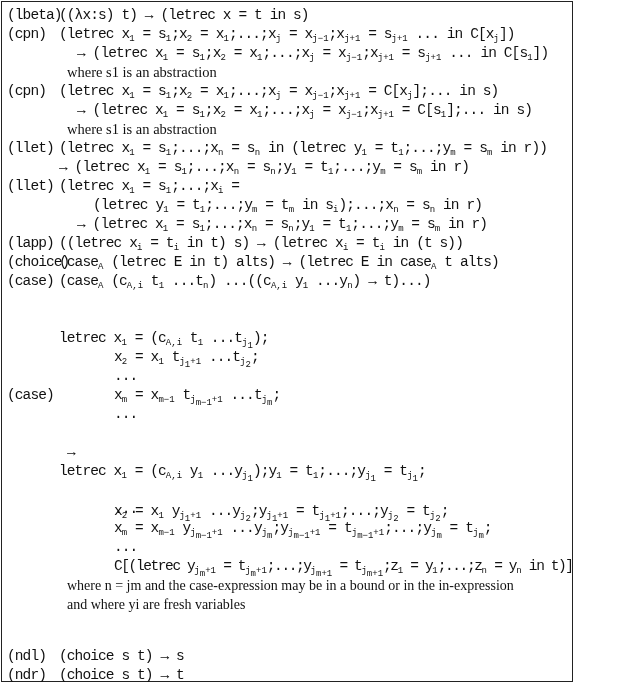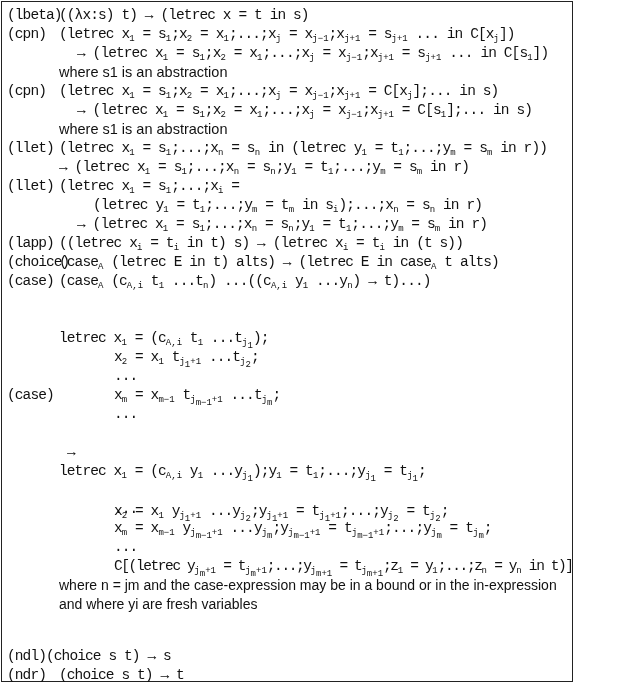--- a/index.html
+++ b/index.html
@@ -2,21 +2,21 @@
 <html><head>
 <meta charset="utf-8">
 <style>
   html, body { margin:0; padding:0; background:#ffffff; }
   body { width:640px; height:685px; position:relative; overflow:hidden;
          font-family:"Liberation Serif", serif; color:#111; }
   .frame { position:absolute; left:1px; top:1px; width:572px; height:681px;
            border:1px solid #222; box-sizing:border-box; background:#fff;padding-left:12px; }
   .line { position:absolute; white-space:pre; font-size:14.5px; line-height:19px;
           font-family:"Liberation Mono", monospace; letter-spacing:-0.9px; }
-  .line.prose { font-family:Liberation Sans, sans-serif; letter-spacing:0; }
+  .line.prose { font-family:Liberation Serif, serif; letter-spacing:0;margin-left:8px; }
   .lbl { position:absolute; left:5px; white-space:pre; font-size:14.5px; line-height:19px;
          font-family:"Liberation Mono", monospace; letter-spacing:-0.9px; }
   sub { font-size:9px; vertical-align:-3px; line-height:0; letter-spacing:0; }
 </style>
 </head>
 <body>
 
 <div class="frame">
 
   <span class="lbl" style="top:4px">(lbeta)</span>
@@ -60,17 +60,17 @@
   <span class="line" style="left:57px;top:460px">letrec x<sub>1</sub> = (c<sub>A,i</sub> y<sub>1</sub> ...y<sub>j<sub>1</sub></sub>);y<sub>1</sub> = t<sub>1</sub>;...;y<sub>j<sub>1</sub></sub> = t<sub>j<sub>1</sub></sub>;</span>
   <span class="line" style="left:112px;top:500px">x<sub>2</sub> = x<sub>1</sub> y<sub>j<sub>1</sub>+1</sub> ...y<sub>j<sub>2</sub></sub>;y<sub>j<sub>1</sub>+1</sub> = t<sub>j<sub>1</sub>+1</sub>;...;y<sub>j<sub>2</sub></sub> = t<sub>j<sub>2</sub></sub>;</span>
   <span class="line" style="left:112px;top:498px">...</span>
   <span class="line" style="left:112px;top:517px">x<sub>m</sub> = x<sub>m−1</sub> y<sub>j<sub>m−1</sub>+1</sub> ...y<sub>j<sub>m</sub></sub>;y<sub>j<sub>m−1</sub>+1</sub> = t<sub>j<sub>m−1</sub>+1</sub>;...;y<sub>j<sub>m</sub></sub> = t<sub>j<sub>m</sub></sub>;</span>
   <span class="line" style="left:112px;top:536px">...</span>
   <span class="line" style="left:112px;top:555px;letter-spacing:-1.4px">C[(letrec y<sub>j<sub>m</sub>+1</sub> = t<sub>j<sub>m</sub>+1</sub>;...;y<sub>j<sub>m+1</sub></sub> = t<sub>j<sub>m+1</sub></sub>;z<sub>1</sub> = y<sub>1</sub>;...;z<sub>n</sub> = y<sub>n</sub> in t)]</span>
   <span class="line prose" style="left:57px;top:574px;font-size:14px">where n = jm and the case-expression may be in a bound or in the in-expression</span>
   <span class="line prose" style="left:57px;top:593px;font-size:14px">and where yi are fresh variables</span>
 
   <span class="lbl" style="top:645px">(ndl)</span>
-  <span class="line" style="left:44px;top:645px">(choice s t) → s</span>
+  <span class="line" style="left:57px;top:645px">(choice s t) → s</span>
   <span class="lbl" style="top:664px">(ndr)</span>
   <span class="line" style="left:57px;top:664px">(choice s t) → t</span>
 
 </div>
 
 </body></html>

